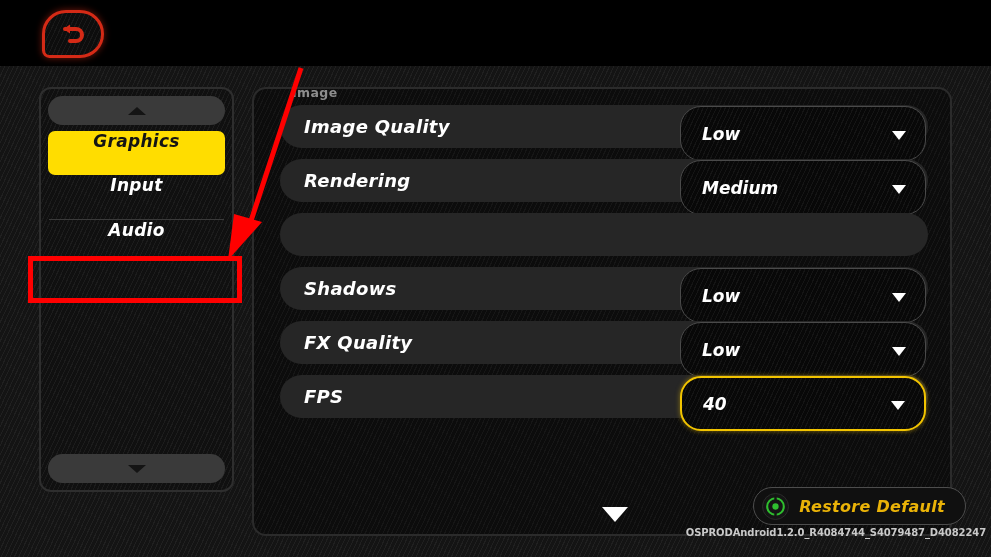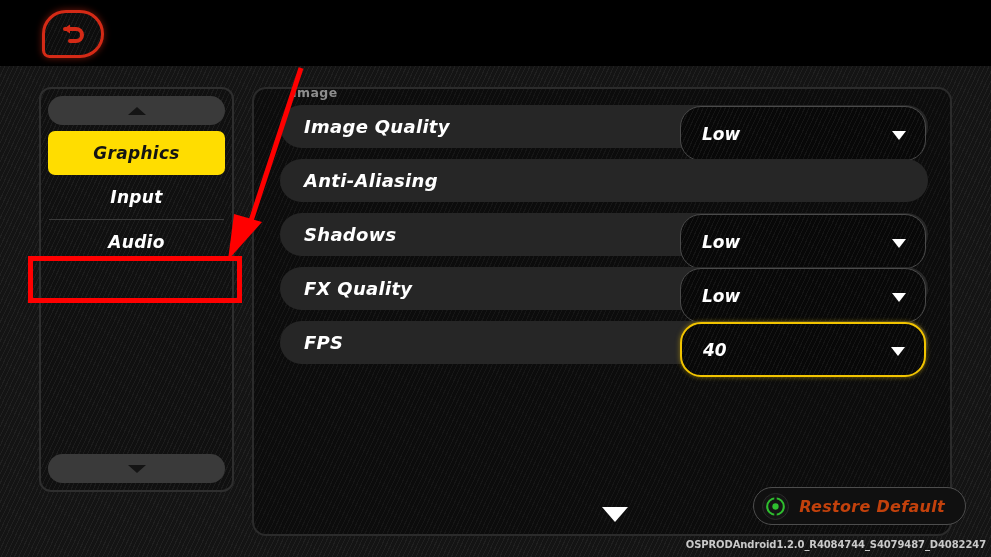--- a/index.html
+++ b/index.html
@@ -59,21 +59,21 @@
     background:#3a3a3a;
     display:flex; align-items:center; justify-content:center;
     flex:none; cursor:pointer;
   }
   .scroll-pill .tri{ width:0;height:0; }
   .tri-up{ border-left:9px solid transparent;border-right:9px solid transparent;border-bottom:8px solid #141414; }
   .tri-dn{ border-left:9px solid transparent;border-right:9px solid transparent;border-top:8px solid #141414; }
 
   #menu{ flex:1; margin-top:6px; display:flex; flex-direction:column; }
   .menu-item{
-    height:44px; display:flex; align-items:center; justify-content:center;
+    height:44px; display:flex; align-items:flex-start; justify-content:center;
     font-size:17px; font-weight:bold; font-style:italic;
     color:#ffffff; letter-spacing:.3px; cursor:pointer;
     flex:none;
   }
   .menu-item.active{
     background:#FFDD00; color:#141414; border-radius:7px;
   }
   .menu-sep{ height:1px; background:#3a3a3a; margin:0 1px; flex:none; }
 
   
@@ -142,25 +142,25 @@
     border:1px solid #4d4d4d;
     display:flex; align-items:center; gap:10px;
     cursor:pointer;
   }
   #restore-icon{
     width:27px;height:27px;border-radius:50%;
     background:#151515; border:1px solid #2a2a2a;
     display:flex;align-items:center;justify-content:center;
   }
   #restore-label{
-    font-size:16px;font-weight:bold;font-style:italic;color:#c2410c;
+    font-size:16px;font-weight:bold;font-style:italic;color:#eab308;
     letter-spacing:.3px;
   }
   #version{
-    position:absolute; right:5px; bottom:7px;
+    position:absolute; right:5px; bottom:19px;
     font-size:10px; font-weight:bold; color:#c9c9c9;
     letter-spacing:-.1px;
     font-family:"DejaVu Sans", sans-serif;
   }
 
   
   #annot{ position:absolute; left:0; top:0; width:991px; height:557px; pointer-events:none; }
   #hl-box{
     position:absolute; left:28px; top:256px; width:214px; height:47px;
     border:5px solid #FF0000;
@@ -213,23 +213,29 @@
 
       <div class="row">
         <span class="row-label">Image Quality</span>
         <div class="dropdown">
           <span class="dd-value">Low</span>
           <span class="dd-caret"></span>
         </div>
       </div>
 
 
-
-      <div class="row">
-        <span class="row-label">Anti-Aliasing</span>
+      <div class="row">
+        <span class="row-label">Rendering</span>
+        <div class="dropdown">
+          <span class="dd-value">Medium</span>
+          <span class="dd-caret"></span>
+        </div>
+      </div>
+
+      <div class="row">
       </div>
 
       <div class="row">
         <span class="row-label">Shadows</span>
         <div class="dropdown">
           <span class="dd-value">Low</span>
           <span class="dd-caret"></span>
         </div>
       </div>
 

